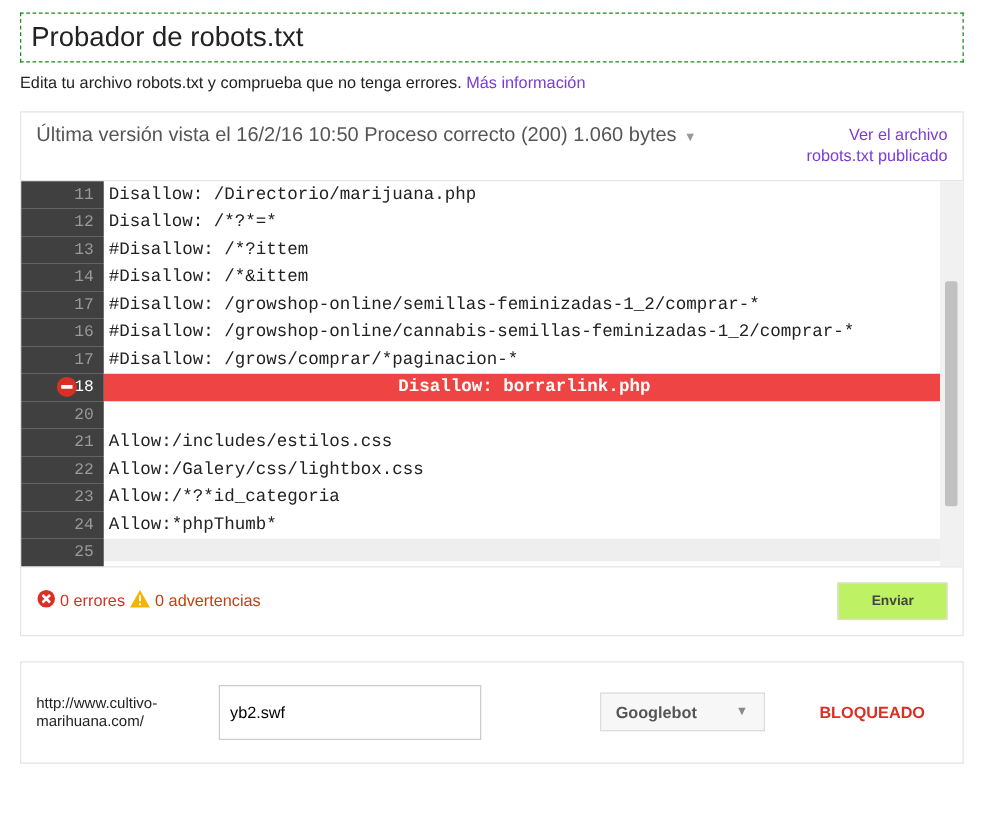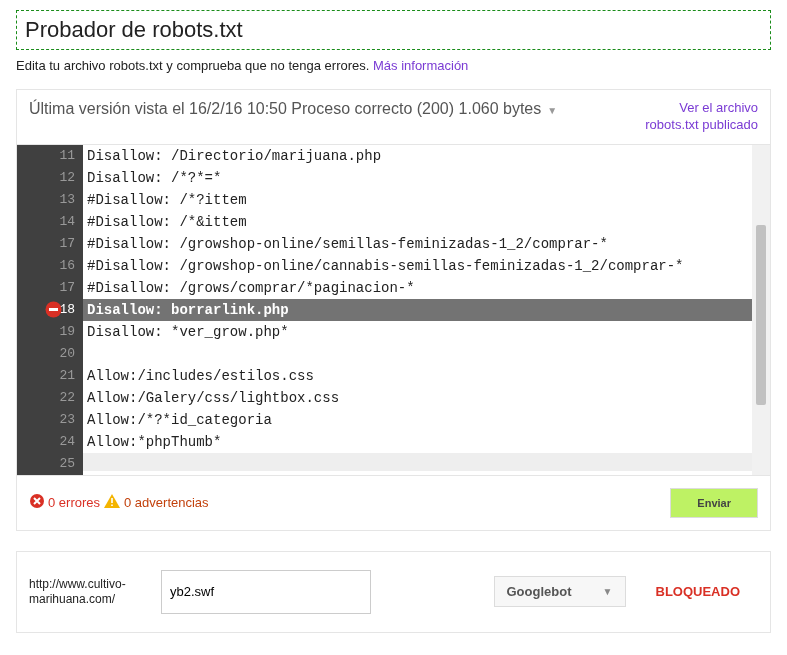--- a/index.html
+++ b/index.html
@@ -13,37 +13,37 @@
 .version-info { font-size: 16px; color: #555; flex: 1; padding-left: 4px; }
 .dropdown-caret { color: #999; font-size: 10px; margin-left: 6px; }
 .view-link { text-align: right; font-size: 13px; line-height: 1.3; }
 .view-link a { color: #7a3bd4; text-decoration: none; }
 .editor-wrap { position: relative; border-top: 1px solid #e5e5e5; border-bottom: 1px solid #e5e5e5; display: flex; }
 .code-area { flex: 1; font-family: "Courier New", monospace; font-size: 14px; line-height: 22px; }
 .code-line { display: flex; position: relative; }
 .gutter { width: 66px; text-align: right; padding-right: 8px; color: #999; background: #404040; font-size: 13px; user-select: none; position: relative; }
 .code-text { padding-left: 4px; white-space: pre; color: #222; flex: 1; }
 .code-line.error-line .gutter { color: #fff; }
-.code-line.error-line .code-text { background: #737373; color: #fff; font-weight: bold; }
+.code-line.error-line .code-text { background: #ef4444; color: #fff; font-weight: bold; text-align: center; }
 .gutter-icon { position: absolute; left: 28px; top: 2px; width: 17px; height: 17px; }
 .gutter-icon-svg-err circle { fill: #d93025; }
 .gutter-icon-svg-err rect { fill: #fff; }
 .code-line.last-row .code-text { background: #eee; height: 18px; }
 .v-scroll { width: 18px; background: #f1f1f1; display: flex; flex-direction: column; align-items: center; }
 .v-scroll .thumb { width: 10px; background: #c1c1c1; border-radius: 2px; margin-top: 80px; height: 180px; }
 .footer-row { display: flex; align-items: center; padding: 12px; }
 .status-group { display: flex; align-items: center; gap: 3px; flex: 1; }
 .err-icon svg circle { fill: #d93025; }
 .err-icon svg path { stroke: #fff; stroke-width: 2; fill: none; }
 .warn-icon svg path.tri { fill: #f4b400; }
 .warn-icon svg path.exc { fill: #fff; }
 .err-text { color: #d93025; font-size: 13px; }
 .warn-text { color: #c2410c; font-size: 13px; }
 .btn { border: 1px solid #dcdcdc; background: #bef264; padding: 8px 26px; font-size: 11px; font-weight: bold; color: #444; cursor: pointer; }
-.test-card { border: 1px solid #e5e5e5; margin: 0 16px 16px 16px; padding: 18px 12px; display: flex; align-items: center; gap: 12px; }
+.test-card { border: 1px solid #e5e5e5; margin: 0 16px 16px 16px; padding: 18px 12px; display: flex; align-items: center; gap: 26px; }
 .url-prefix { font-size: 12px; color: #222; line-height: 1.2; width: 120px; }
 .url-input { border: 1px solid #ccc; padding: 6px 8px; font-size: 13px; width: 210px; height: 44px; }
 .spacer { flex: 1; }
 .bot-select { border: 1px solid #dcdcdc; background: #f7f7f7; padding: 7px 12px; font-size: 13px; font-weight: bold; color: #555; width: 132px; display: flex; align-items: center; justify-content: space-between; cursor: pointer; }
 .bot-select .caret { font-size: 10px; color: #888; }
 .result-badge { color: #d93025; font-weight: bold; font-size: 13px; padding: 0 18px; }
 </style>
 </head>
 <body>
 
@@ -96,24 +96,20 @@
           <div class="code-text">#Disallow: /grows/comprar/*paginacion-*</div>
         </div>
         <div class="code-line error-line">
           <div class="gutter">18<span class="gutter-icon"><svg class="gutter-icon-svg-err" width="17" height="17">
                 <circle cx="8.5" cy="8.5" r="8"></circle>
                 <rect x="4" y="7" width="9" height="3"></rect>
               </svg></span></div>
           <div class="code-text">Disallow: borrarlink.php</div>
         </div>
         <div class="code-line">
-          <div class="gutter">19</div>
-          <div class="code-text">Disallow: *ver_grow.php*</div>
-        </div>
-        <div class="code-line">
           <div class="gutter">20</div>
           <div class="code-text"></div>
         </div>
         <div class="code-line">
           <div class="gutter">21</div>
           <div class="code-text">Allow:/includes/estilos.css</div>
         </div>
         <div class="code-line">
           <div class="gutter">22</div>
           <div class="code-text">Allow:/Galery/css/lightbox.css</div>

